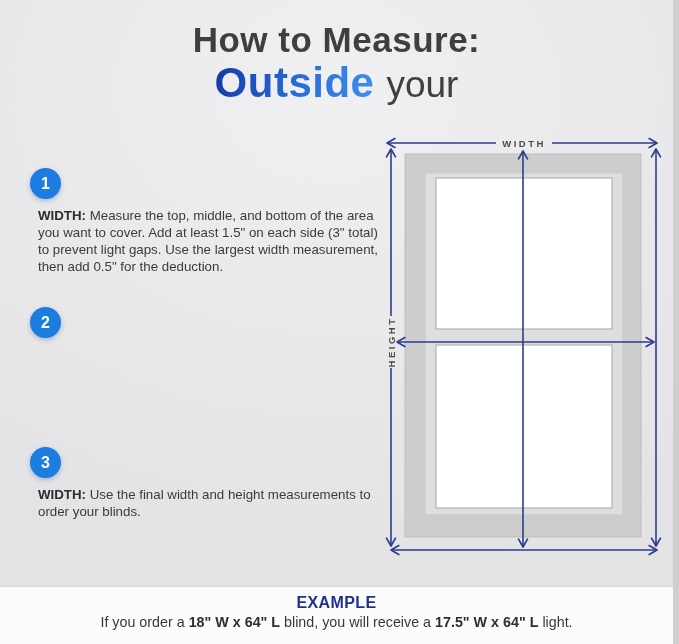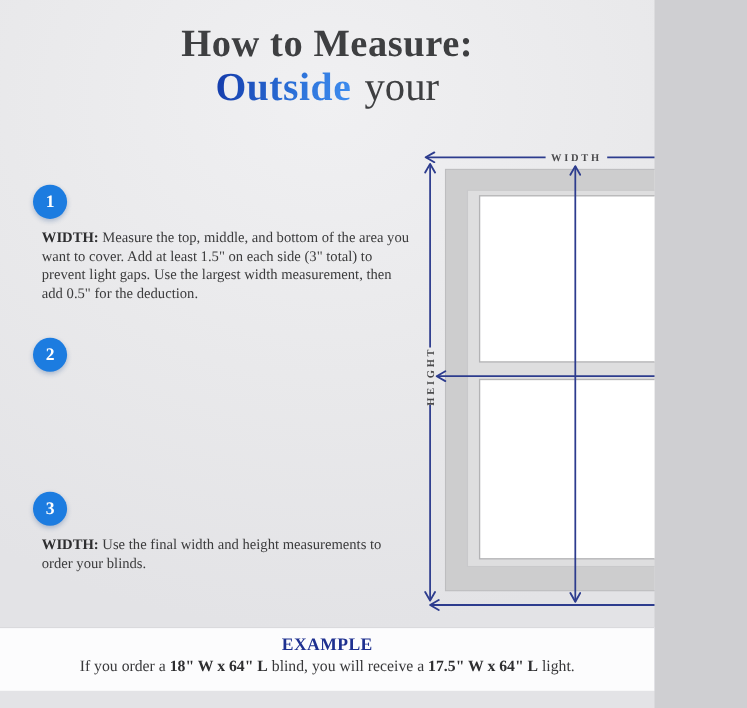--- a/index.html
+++ b/index.html
@@ -1,29 +1,30 @@
 <!DOCTYPE html>
 <html><head>
 <meta charset="utf-8">
 <style>
   html,body{margin:0;padding:0;background:#cfcfd2;}
   .page{
     position:relative;
-    width:595px;height:644px;
+    width:653px;height:644px;
     overflow:hidden;
     background:radial-gradient(95% 75% at 50% 14%, #f0f0f2 0%, #e9e9eb 52%, #e3e3e6 100%);
-    font-family:Liberation Serif, serif;
+    font-family:Liberation Sans, sans-serif;
     color:#3b3b3c;
+    padding-left:20px;
   }
   
   .title-block{position:absolute;top:22px;left:0;width:100%;text-align:center;line-height:1.05;}
   .title-line1{font-size:35px;font-weight:600;color:#3e3f41;letter-spacing:.5px;}
   .title-line2{margin-top:2px;}
   .title-accent{
-    font-size:36px;font-weight:700;letter-spacing:.5px;
+    font-size:42px;font-weight:700;letter-spacing:.5px;
     background:linear-gradient(100deg,#163fae 5%,#2a6ed6 55%,#3f8ef0 100%);
     -webkit-background-clip:text;background-clip:text;
     color:transparent;
   }
   .title-rest{font-size:37px;font-weight:500;color:#3e3f41;margin-left:12px;}
   
   .step{position:absolute;left:28px;width:352px;}
   .step-1{top:168px;} .step-2{top:307px;} .step-3{top:447px;}
   .step-badge{
     width:31px;height:31px;border-radius:50%;
@@ -36,21 +37,21 @@
   .step-text{
     margin:8px 0 0 0;padding-left:10px;width:340px;
     font-size:13.3px;line-height:17px;color:#3b3b3c;
   }
   .step-label{font-weight:700;color:#2d2d2f;text-align:right;}
   
   .diagram{position:absolute;left:378px;top:128px;}
   .dim-label{font-size:9.5px;font-weight:600;fill:#4a4a4c;letter-spacing:2.5px;}
   
   .example{
-    position:absolute;left:0;bottom:16px;width:100%;height:57px;
+    position:absolute;left:0;bottom:0;width:100%;height:57px;
     background:#fcfcfd;border-top:1px solid #dadadd;
     text-align:center;
   }
   .example-heading{margin-top:7px;font-size:16px;font-weight:700;color:#1e3090;letter-spacing:.4px;}
   .example-line{margin-top:2px;font-size:14.3px;color:#39393b;}
   .example-line b{font-weight:700;color:#2e2e30;}
 </style>
 </head>
 <body>
 

